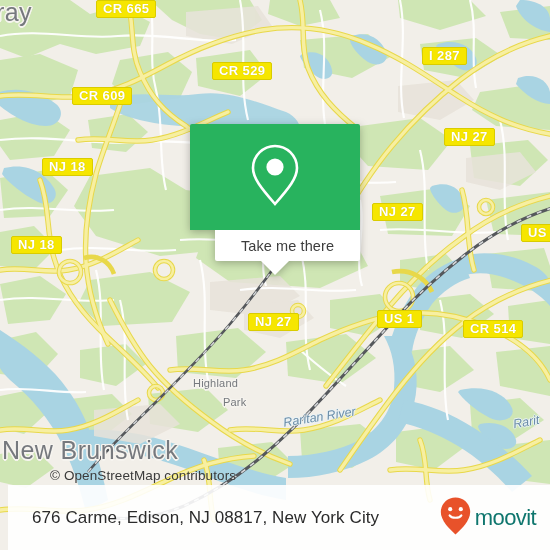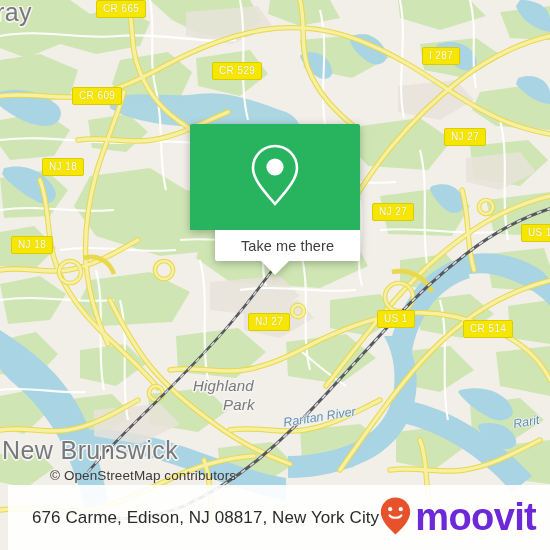--- a/index.html
+++ b/index.html
@@ -13,31 +13,31 @@
   #map svg{ position:absolute; top:0; left:0; }
 
   
   .place-label{
     position:absolute; color:#76797e; white-space:nowrap;
     text-shadow: 1.5px 0 #f6f4ef, -1.5px 0 #f6f4ef, 0 1.5px #f6f4ef, 0 -1.5px #f6f4ef,
                  1px 1px #f6f4ef, -1px -1px #f6f4ef, 1px -1px #f6f4ef, -1px 1px #f6f4ef;
     pointer-events:none;
   }
   .pl-big{ font-size:25px; letter-spacing:.4px; }
-  .pl-mid{ font-size:15px; letter-spacing:.2px;font-style:italic; }
+  .pl-mid{ font-size:11px; letter-spacing:.2px; }
   .water-label{
     position:absolute; color:#6d8ea8; font-size:12.5px; font-style:italic;
     white-space:nowrap; pointer-events:none;
     text-shadow: 1px 0 #e9f3f7,-1px 0 #e9f3f7,0 1px #e9f3f7,0 -1px #e9f3f7;
   }
 
   
   .shield{
     position:absolute; background:#f6e600; border:1.6px solid #d9cc00;
-    border-radius:2px; color:#ffffff; font-size:10px; font-weight:normal;
+    border-radius:2px; color:#ffffff; font-size:13px; font-weight:bold;
     letter-spacing:.4px; padding:2px 6px 3px; white-space:nowrap;
     line-height:11px; pointer-events:none;
     text-shadow:0 0 1px rgba(140,130,0,.45);
   }
 
   
   #popup{
     position:absolute; left:190px; top:124px; width:170px;
     filter: drop-shadow(0 2px 4px rgba(0,0,0,.28));
   }
@@ -65,21 +65,21 @@
 
   
   #bottombar{
     position:absolute; left:8px; bottom:0; width:550px; height:65px;
     background:rgba(255,255,255,.90);
     display:flex; align-items:center; justify-content:space-between;
     padding:0 22px 0 24px;
   }
   #addr{ font-size:17px; color:#2b2b2b; letter-spacing:.1px; white-space:nowrap; }
   #brand{ display:flex; align-items:center; gap:3px; }
-  #brand-word{ font-size:38px; color:#6d28d9; letter-spacing:-.6px; line-height:33px; font-weight:700; }
+  #brand-word{ font-size:22px; color:#0f766e; letter-spacing:-.6px; line-height:33px; font-weight:400; }
 </style>
 </head>
 <body>
 
 <div id="root">
 
   <div id="map">
     <svg width="550" height="550" viewBox="0 0 550 550">
 
       <rect x="0" y="0" width="550" height="550" fill="#f2efe9"></rect>

